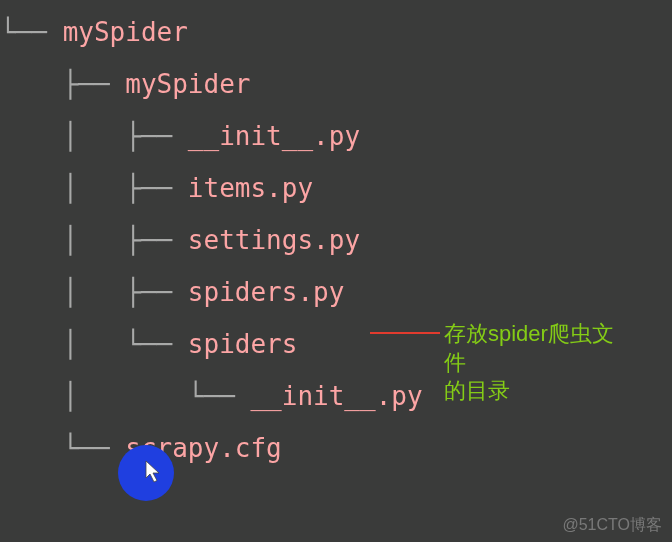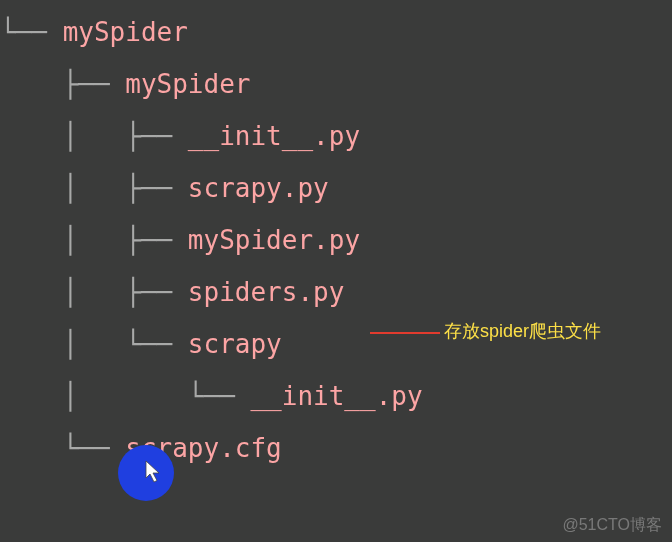--- a/index.html
+++ b/index.html
@@ -31,22 +31,22 @@
     left: 370px;
     top: 332px;
     width: 70px;
     height: 2px;
     background: #e23b2e;
   }
   .annotation-text {
     position: absolute;
     left: 444px;
     top: 320px;
-    color: #fde047;
-    font-size: 18px;
+    color: #84cc16;
+    font-size: 22px;
     font-family: "SimSun", "Microsoft YaHei", sans-serif;
     line-height: 1.3;
     width: 170px;
   }
   .cursor-halo {
     position: absolute;
     left: 118px;
     top: 445px;
     width: 56px;
     height: 56px;
@@ -74,31 +74,32 @@
   }
   #container { padding-top: 6px; }
 </style>
 </head>
 <body>
 
 <div id="container">
     <div class="tree-row"><span class="conn">└── </span><span class="name">mySpider</span></div>
     <div class="tree-row"><span class="conn">    ├── </span><span class="name">mySpider</span></div>
     <div class="tree-row"><span class="conn">    │   ├── </span><span class="name">__init__.py</span></div>
-    <div class="tree-row"><span class="conn">    │   ├── </span><span class="name">scrapy.py</span></div>
-    <div class="tree-row"><span class="conn">    │   ├── </span><span class="name">mySpider.py</span></div>
+    <div class="tree-row"><span class="conn">    │   ├── </span><span class="name">items.py</span></div>
+    <div class="tree-row"><span class="conn">    │   ├── </span><span class="name">settings.py</span></div>
     <div class="tree-row"><span class="conn">    │   ├── </span><span class="name">spiders.py</span></div>
-    <div class="tree-row"><span class="conn">    │   └── </span><span class="name">scrapy</span></div>
+    <div class="tree-row"><span class="conn">    │   └── </span><span class="name">spiders</span></div>
     <div class="tree-row"><span class="conn">    │       └── </span><span class="name">__init__.py</span></div>
     <div class="tree-row"><span class="conn">    └── </span><span class="name">scrapy.cfg</span></div>
   </div>
 
 <div class="annotation-line"></div>
 <div class="annotation-text">
   <div>存放spider爬虫文件</div>
+  <div>的目录</div>
 </div>
 
 <div class="cursor-halo"></div>
 <svg class="cursor-arrow" viewBox="0 0 18 24">
   <path d="M1 1 L1 18 L5 14 L9 22 L12 20.5 L8 13 L14 13 Z" fill="#ffffff" stroke="#444" stroke-width="0.8"></path>
 </svg>
 
 <div class="watermark">@51CTO博客</div>
 
 </body></html>

